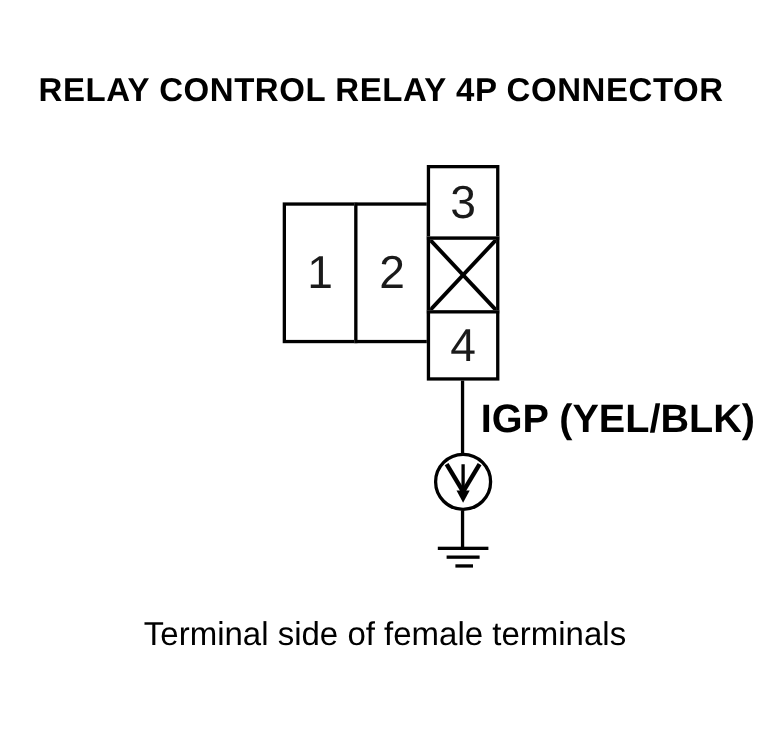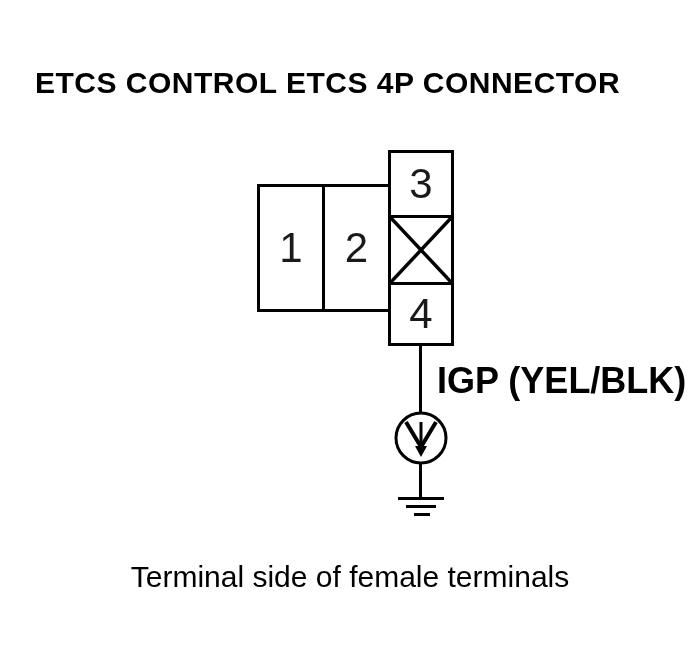--- a/index.html
+++ b/index.html
@@ -94,21 +94,21 @@
     font-size: 30px;
     font-weight: 400;
     white-space: nowrap;
   }
 </style>
 </head>
 <body>
 
 <div class="page">
 
-  <div class="diagram-title">ETCS CONTROL ETCS 4P CONNECTOR</div>
+  <div class="diagram-title">RELAY CONTROL RELAY 4P CONNECTOR</div>
 
   <div>
 
     <div class="cell cell-1">
       <span>1</span>
     </div>
 
     <div class="cell cell-2">
       <span>2</span>
     </div>

